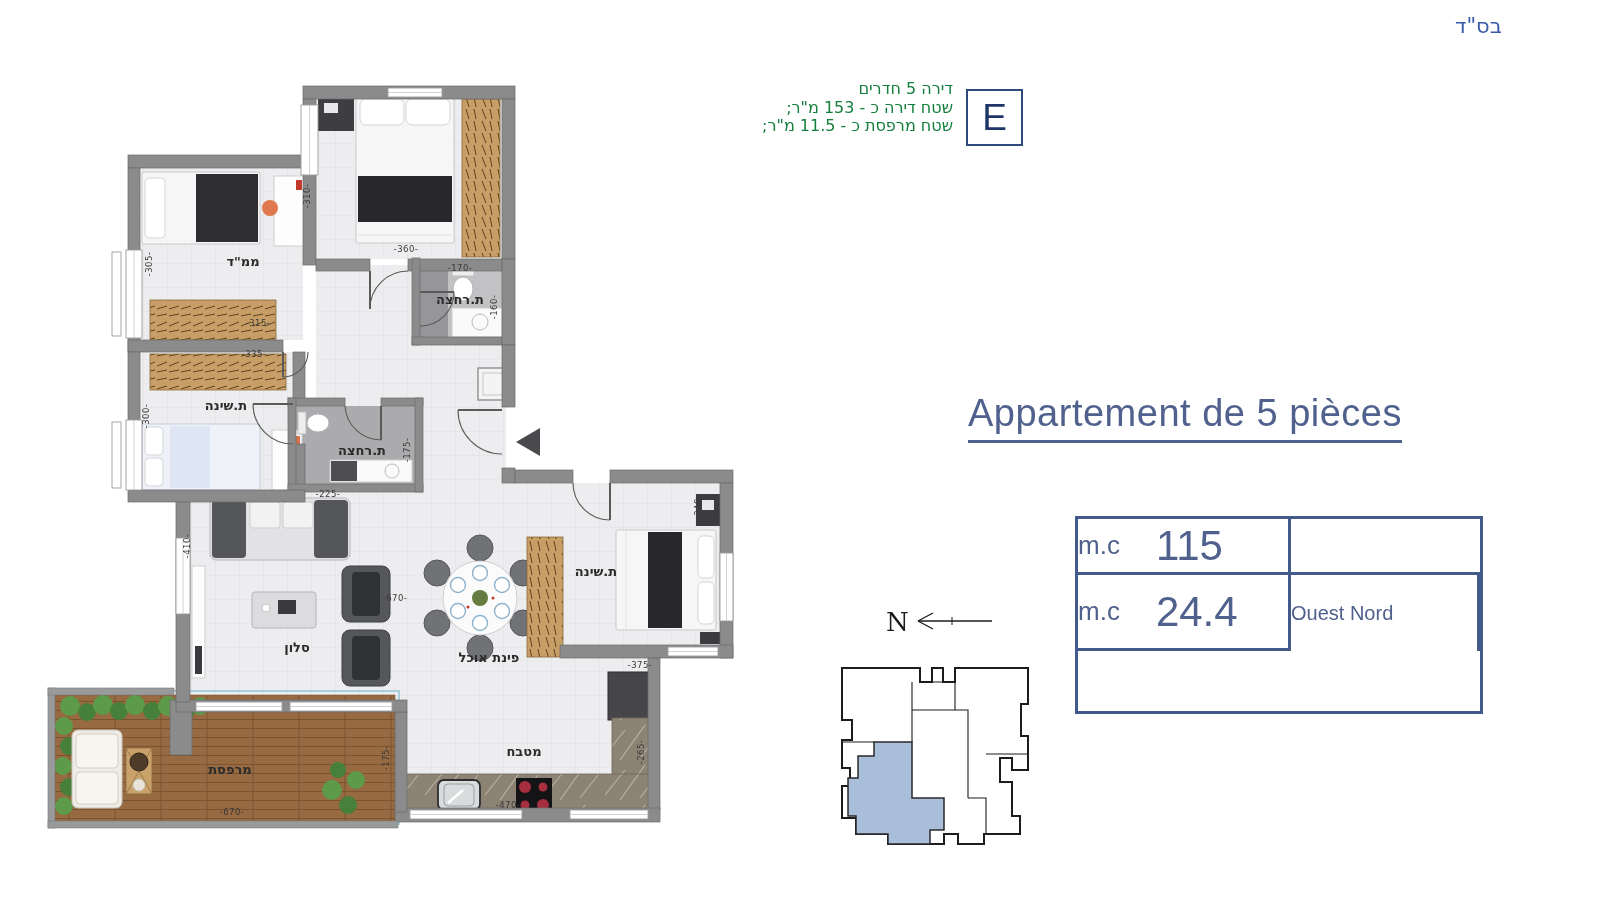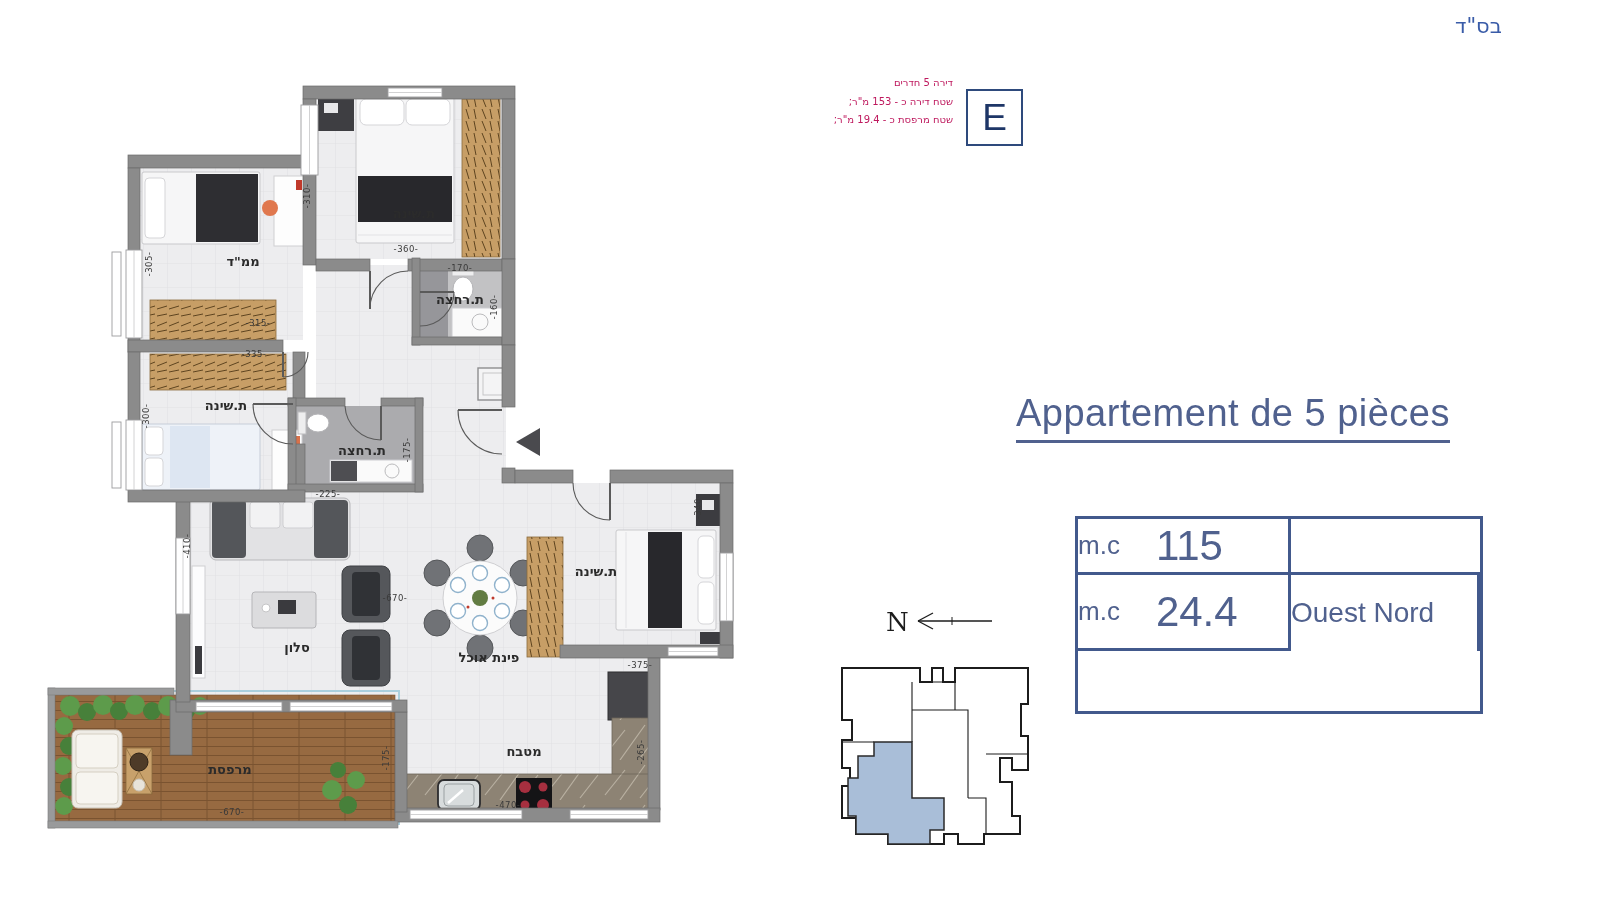--- a/index.html
+++ b/index.html
@@ -2,40 +2,40 @@
 <html><head>
 <meta charset="utf-8">
 <style>
   html,body{margin:0;padding:0;}
   body{width:1600px;height:900px;background:#ffffff;position:relative;overflow:hidden;
        font-family:"Liberation Sans",sans-serif;}
   .abs{position:absolute;}
   
   .bsd{left:1455px;top:14px;font-family:"DejaVu Sans",sans-serif;font-size:21px;color:#3a5ca8;}
   
-  .unit-info{left:705px;top:74px;width:248px;text-align:right;direction:rtl;
-             font-family:"DejaVu Sans",sans-serif;font-size:10px;line-height:18.5px;color:#be185d;}
+  .unit-info{left:705px;top:80px;width:248px;text-align:right;direction:rtl;
+             font-family:"DejaVu Sans",sans-serif;font-size:16px;line-height:18.5px;color:#15803d;}
   .e-box{left:966px;top:89px;width:53px;height:53px;border:2px solid #2e4a7c;
          display:flex;align-items:center;justify-content:center;
          font-size:37px;color:#1e3667;font-family:"Liberation Sans",sans-serif;}
   
-  .main-title{left:1016px;top:392px;font-size:38px;color:#50618e;letter-spacing:.5px;
+  .main-title{left:968px;top:392px;font-size:38px;color:#50618e;letter-spacing:.5px;
               border-bottom:3px solid #50618e;padding-bottom:5px;white-space:nowrap;}
   
   .spec-table{left:1075px;top:516px;width:402px;border:3px solid #42598c;
               display:grid;grid-template-columns:213px 1fr;grid-template-rows:56px 76px 60px;
               color:#50618e;}
   .spec-cell{border-right:3px solid #42598c;border-bottom:3px solid #42598c;
              display:flex;align-items:center;}
   .spec-cell.last-col{border-right:none;}
   .spec-cell.last-row{border-bottom:none;}
   .mc-unit{font-size:26px;margin-right:36px;}
   .mc-val{font-size:42px;}
   .desc-2line{font-size:26px;line-height:31px;text-align:center;}
-  .orient{font-size:28px;}
+  .orient{font-size:20px;}
   
   .room-label{font:bold 13px "DejaVu Sans",sans-serif;fill:#2b2b2b;text-anchor:middle;}
   .dim-label{font:8.5px "DejaVu Sans",sans-serif;fill:#3a3a3a;text-anchor:middle;letter-spacing:.5px;}
   .n-letter{font:26px "DejaVu Serif",serif;fill:#1c1c1c;}
   g.walls rect{fill:#8b8b8b;stroke:#6c6c6c;stroke-width:.7;}
   g.twalls rect{fill:#999a9b;stroke:#7c7c7e;stroke-width:.6;}
   g.windows rect{fill:#ffffff;stroke:#9c9c9e;stroke-width:.9;}
   g.windows path{stroke:#c6c6c8;stroke-width:.8;fill:none;}
   g.doors path{stroke:#5a5a5a;stroke-width:1.1;fill:none;}
   g.doors line{stroke:#5a5a5a;stroke-width:2;}
@@ -358,21 +358,21 @@
       <text x="232" y="815" class="dim-label">-670-</text>
       <text x="389" y="758" transform="rotate(-90 389 758)" class="dim-label">-175-</text>
     </g>
 </svg>
 
 <div class="abs bsd">בס"ד</div>
 
 <div class="abs unit-info">
   <div>דירה 5 חדרים</div>
   <div>שטח דירה כ - 153 מ"ר;</div>
-  <div>שטח מרפסת כ - 19.4 מ"ר;</div>
+  <div>שטח מרפסת כ - 11.5 מ"ר;</div>
 </div>
 <div class="abs e-box">
   <span>E</span>
 </div>
 
 <div class="abs main-title">Appartement de 5 pièces</div>
 
 <div class="abs spec-table">
   <div class="spec-cell">
     <span class="mc-unit">m.c</span>

